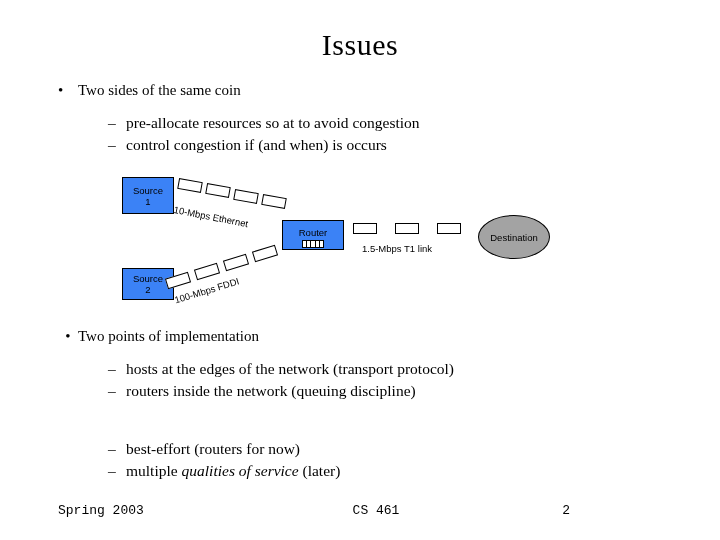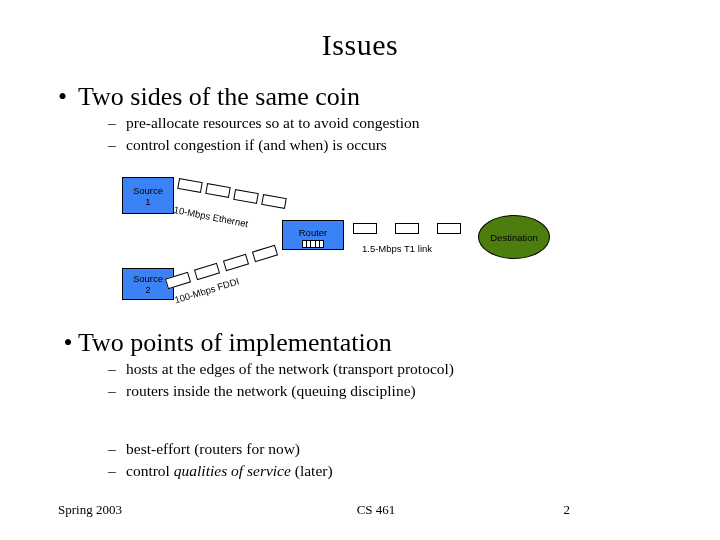--- a/index.html
+++ b/index.html
@@ -27,21 +27,21 @@
     left: 0;
     top: 28px;
     width: 720px;
     text-align: center;
     font-size: 30px;
     font-family: "Liberation Serif", serif;
     letter-spacing: 0.5px;
   }
   .bullet1 {
     position: absolute;
-    font-size: 26px;
+    font-size: 15px;
     white-space: nowrap;
   }
   .bullet1 .dot {
     display: inline-block;
     width: 20px;
   }
   .bullet2 {
     position: absolute;
     font-size: 15.5px;
     white-space: nowrap;
@@ -71,21 +71,21 @@
     display: flex;
     flex-direction: column;
     align-items: center;
     justify-content: center;
     box-sizing: border-box;
   }
   .ellipse {
     position: absolute;
     border: 1px solid #000;
     border-radius: 50%;
-    background: #4d7c0f;
+    background: #a3a3a3;
     font-family: "Liberation Sans", sans-serif;
     font-size: 9.5px;
     text-align: center;
     display: flex;
     align-items: center;
     justify-content: center;
     box-sizing: border-box;
   }
   .pkt {
     position: absolute;
@@ -115,21 +115,21 @@
     border-right: 1px solid #000;
     display: block;
   }
   .queue i:last-child { border-right: none; }
 
   
   .footer {
     position: absolute;
     bottom: 22px;
     font-size: 13px;
-    font-family: Liberation Serif, serif;
+    font-family: Liberation Mono, monospace;
   }
   .footer-left { left: 58px; }
   .footer-center { left: 16px; width: 720px; text-align: center; }
   .footer-right { right: 58px; }
 </style>
 </head>
 <body>
 
 <div class="slide">
 
@@ -200,20 +200,20 @@
     <span class="dash">–</span><span>hosts at the edges of the network (transport protocol)</span>
   </div>
   <div class="bullet2" style="left:108px; top:382px;">
     <span class="dash">–</span><span>routers inside the network (queuing discipline)</span>
   </div>
 
   <div class="bullet2" style="left:108px; top:440px;">
     <span class="dash">–</span><span>best-effort (routers for now)</span>
   </div>
   <div class="bullet2" style="left:108px; top:462px;">
-    <span class="dash">–</span><span>control </span><span class="italic">qualities of service</span><span> (later)</span>
+    <span class="dash">–</span><span>multiple </span><span class="italic">qualities of service</span><span> (later)</span>
   </div>
 
   <div class="footer footer-left">Spring 2003</div>
   <div class="footer footer-center">CS 461</div>
   <div class="footer footer-right">2</div>
 
 </div>
 
 </body></html>

